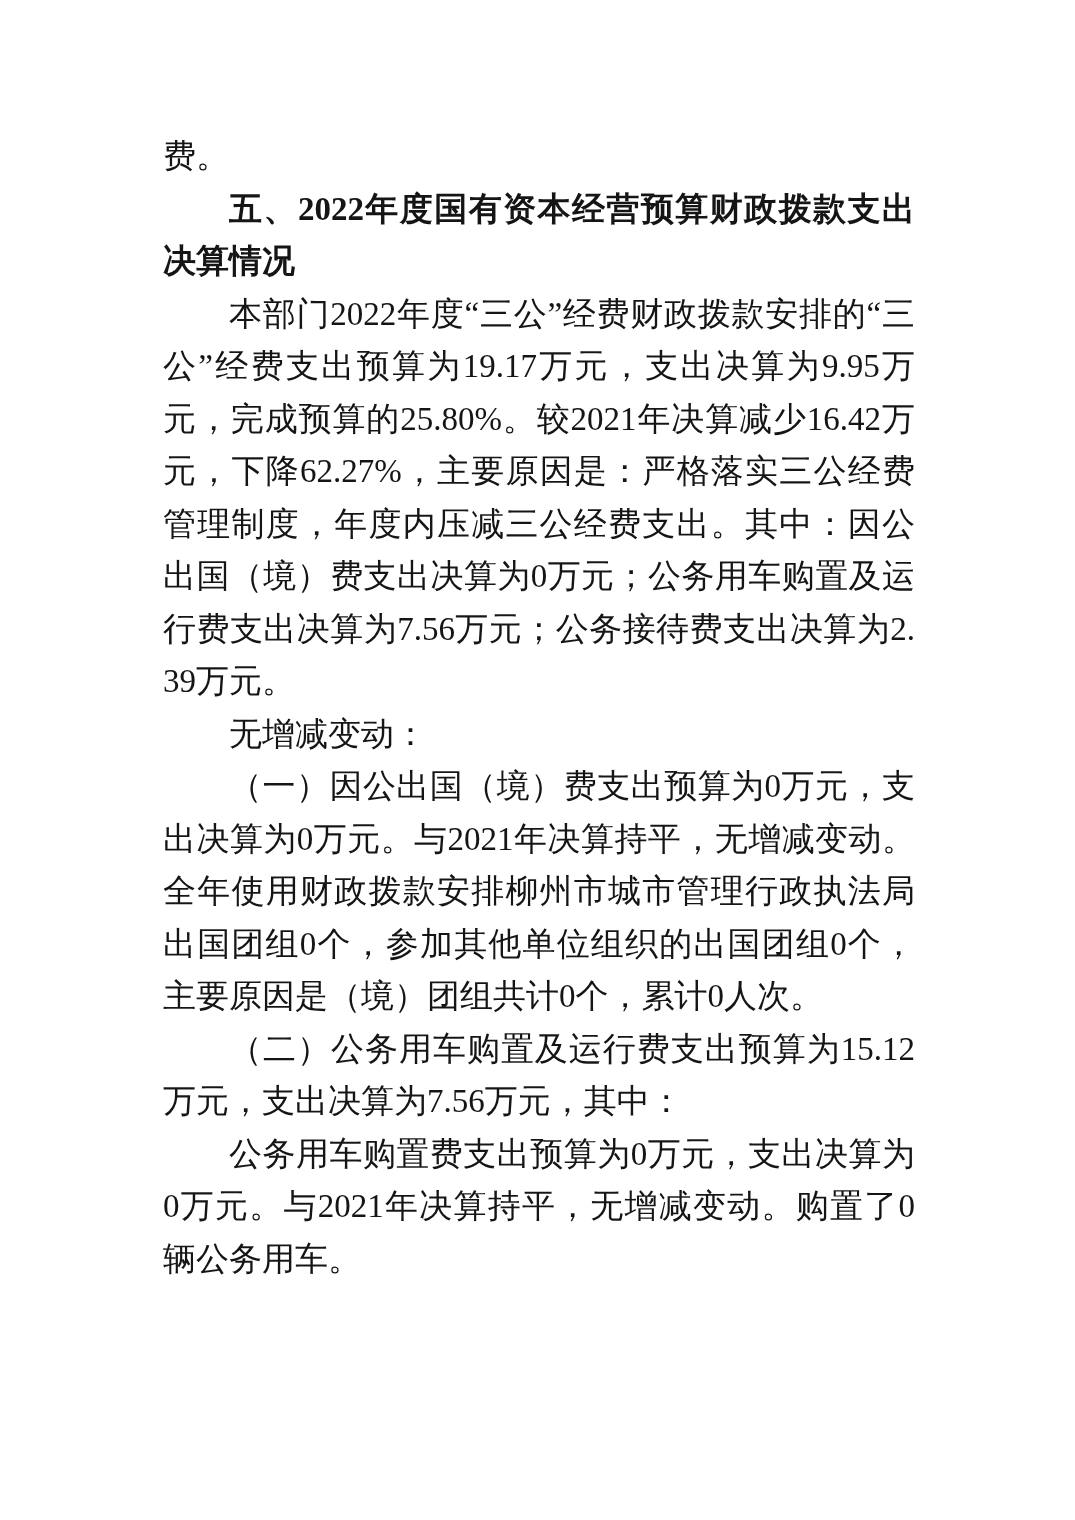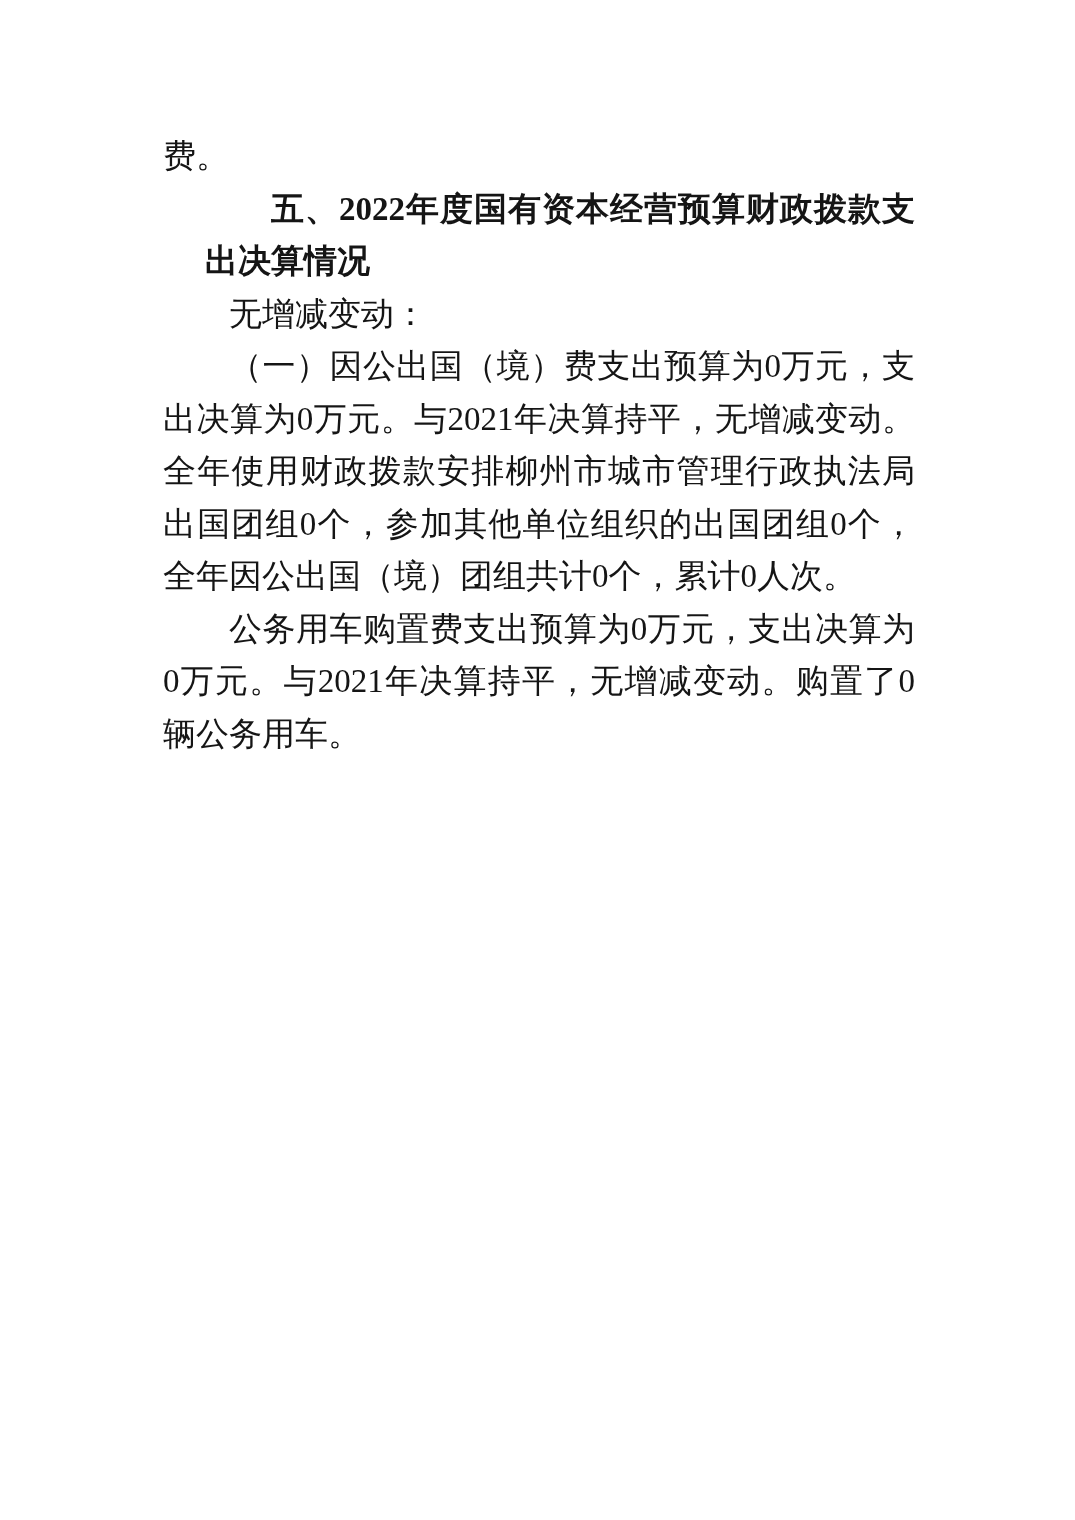--- a/index.html
+++ b/index.html
@@ -31,27 +31,28 @@
     padding: 0;
     text-indent: 2em;
     word-break: break-all;
     overflow-wrap: break-word;
   }
   .content p.no-indent {
     text-indent: 0;
   }
   .content p.heading {
     font-weight: bold;
-    margin-left: 42px;
   }
 </style>
 </head>
 <body>
 
 <div class="page">
   <div class="content">
     <p class="no-indent">费。</p>
     <p class="heading">五、2022年度国有资本经营预算财政拨款支出决算情况</p>
+    <p>本部门2022年度“三公”经费财政拨款安排的“三公”经费支出预算为19.17万元，支出决算为9.95万元，完成预算的25.80%。较2021年决算减少16.42万元，下降62.27%，主要原因是：严格落实三公经费管理制度，年度内压减三公经费支出。其中：因公出国（境）费支出决算为0万元；公务用车购置及运行费支出决算为7.56万元；公务接待费支出决算为2.39万元。</p>
     <p>无增减变动：</p>
-    <p>（一）因公出国（境）费支出预算为0万元，支出决算为0万元。与2021年决算持平，无增减变动。全年使用财政拨款安排柳州市城市管理行政执法局 出国团组0个，参加其他单位组织的出国团组0个，全年因公出国（境）团组共计0个，累计0人次。</p>
+    <p>（一）因公出国（境）费支出预算为0万元，支出决算为0万元。与2021年决算持平，无增减变动。全年使用财政拨款安排柳州市城市管理行政执法局 出国团组0个，参加其他单位组织的出国团组0个，主要原因是（境）团组共计0个，累计0人次。</p>
+    <p>（二）公务用车购置及运行费支出预算为15.12万元，支出决算为7.56万元，其中：</p>
     <p>公务用车购置费支出预算为0万元，支出决算为0万元。与2021年决算持平，无增减变动。购置了0辆公务用车。</p>
   </div>
 </div>
 
 </body></html>

